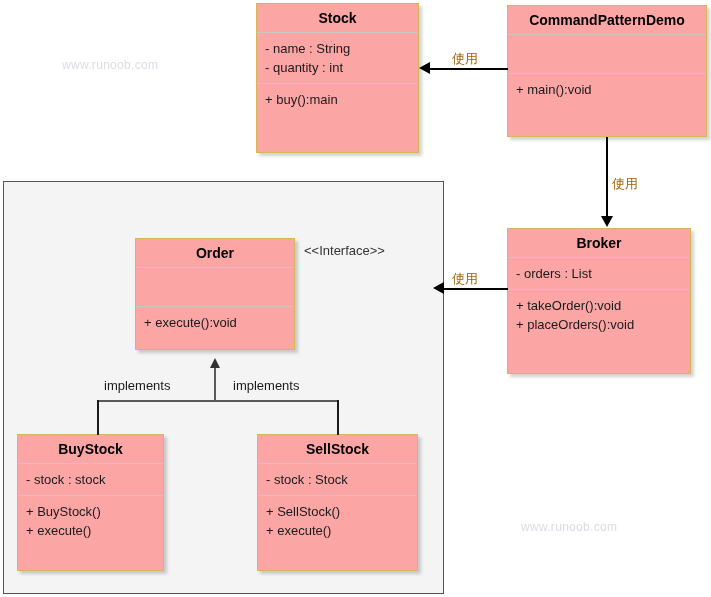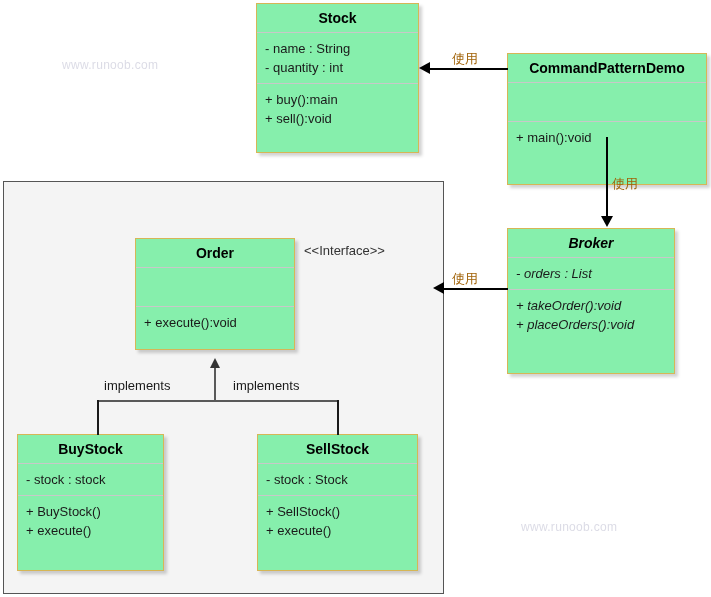--- a/index.html
+++ b/index.html
@@ -23,21 +23,21 @@
     position: absolute;
     background: #f4f4f4;
     border: 1px solid #555555;
     box-sizing: border-box;
   }
 
   
   .uml-class {
     position: absolute;
     box-sizing: border-box;
-    background: #86efac;
+    background: #fca5a5;
     border: 1px solid #d6b656;
     box-shadow: 3px 3px 3px rgba(0,0,0,0.18);
     display: flex;
     flex-direction: column;
   }
   .uml-title {
     text-align: center;
     font-weight: bold;
     font-size: 14px;
     color: #000000;
@@ -156,35 +156,34 @@
   <div class="uml-class" style="left:256px; top:3px; width:163px; height:150px;">
     <div class="uml-title">Stock</div>
     <div class="uml-sep"></div>
     <div class="uml-attrs">
       <div class="uml-row">- name : String</div>
       <div class="uml-row">- quantity : int</div>
     </div>
     <div class="uml-sep"></div>
     <div class="uml-methods">
       <div class="uml-row">+ buy():main</div>
-      <div class="uml-row">+ sell():void</div>
-    </div>
-  </div>
-
-  <div class="uml-class" style="left:507px; top:5px; width:200px; height:132px;margin-top:48px;">
+    </div>
+  </div>
+
+  <div class="uml-class" style="left:507px; top:5px; width:200px; height:132px;">
     <div class="uml-title">CommandPatternDemo</div>
     <div class="uml-sep"></div>
     <div class="uml-attrs empty"></div>
     <div class="uml-sep"></div>
     <div class="uml-methods">
       <div class="uml-row">+ main():void</div>
     </div>
   </div>
 
-  <div class="uml-class" style="left:507px; top:228px; width:168px; height:146px;font-style:italic;">
+  <div class="uml-class" style="left:507px; top:228px; width:184px; height:146px;">
     <div class="uml-title">Broker</div>
     <div class="uml-sep"></div>
     <div class="uml-attrs">
       <div class="uml-row">- orders : List</div>
     </div>
     <div class="uml-sep"></div>
     <div class="uml-methods">
       <div class="uml-row">+ takeOrder():void</div>
       <div class="uml-row">+ placeOrders():void</div>
     </div>

